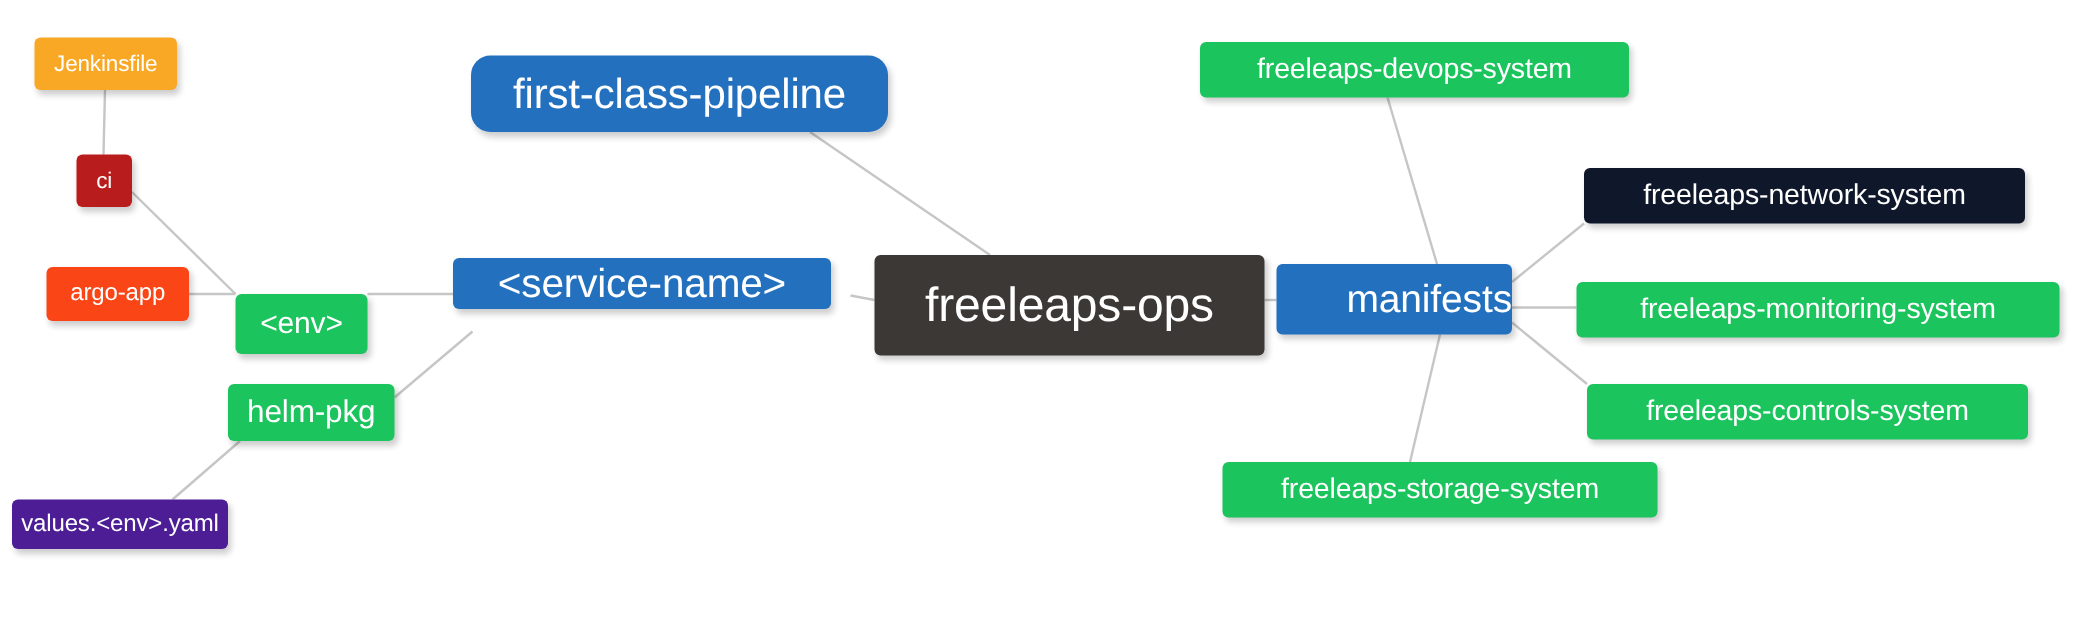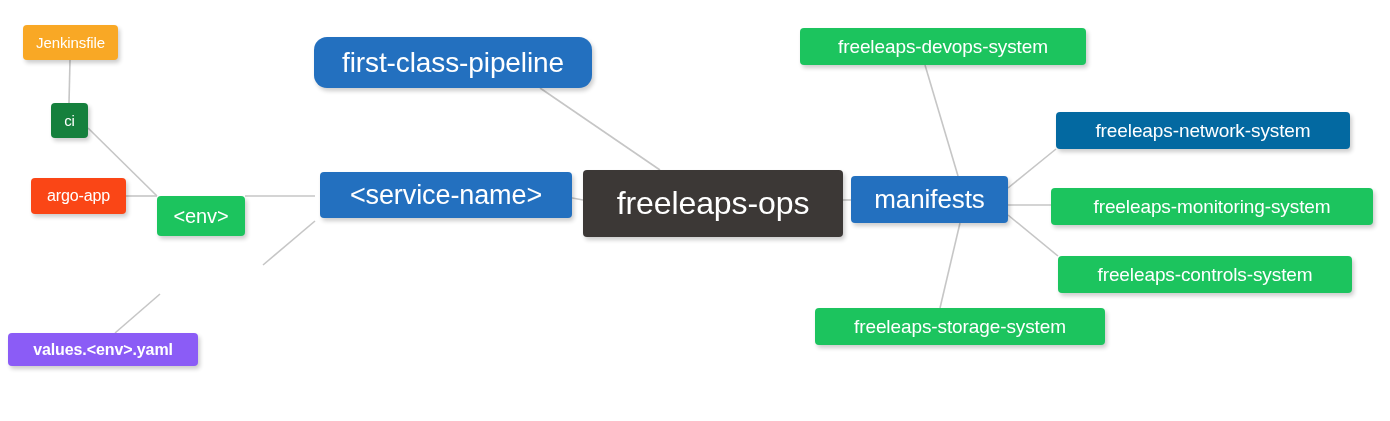--- a/index.html
+++ b/index.html
@@ -61,48 +61,51 @@
       <path d="M 843 200 L 851 200" stroke="#c6c6c6" stroke-width="1.6" fill="none"></path>
       <path d="M 925 65 L 958 176" stroke="#c6c6c6" stroke-width="1.6" fill="none"></path>
       <path d="M 1056 149 L 1008 188" stroke="#c6c6c6" stroke-width="1.6" fill="none"></path>
       <path d="M 1051 205 L 1008 205" stroke="#c6c6c6" stroke-width="1.6" fill="none"></path>
       <path d="M 1058 256 L 1008 215" stroke="#c6c6c6" stroke-width="1.6" fill="none"></path>
       <path d="M 940 308 L 960 223" stroke="#c6c6c6" stroke-width="1.6" fill="none"></path>
     </svg>
 <div class="node" style="left: 23px; top: 25px; width: 95px; height: 35px; background: rgb(249, 168, 37); font-size: 15px; justify-content: center;">
       <span class="node-label">Jenkinsfile</span>
     </div>
-    <div class="node" style="left: 51px; top: 103px; width: 37px; height: 35px; background: #15803d; font-size: 15px;">
+    <div class="node" style="left: 51px; top: 103px; width: 37px; height: 35px; background: #b91c1c; font-size: 15px;">
       <span class="node-label">ci</span>
     </div>
     <div class="node" style="left: 31px; top: 178px; width: 95px; height: 36px; background: rgb(250, 70, 22); font-size: 16px;">
       <span class="node-label">argo-app</span>
     </div>
     <div class="node" style="left: 157px; top: 176px; width: 88px; height: 40px; background: rgb(28, 196, 94); font-size: 20px; margin-top: 20px;">
       <span class="node-label">&lt;env&gt;</span>
     </div>
     <div class="node" style="left: 314px; top: 37px; width: 278px; height: 51px; background: rgb(35, 112, 191); font-size: 28px; border-radius: 13px;">
       <span class="node-label">first-class-pipeline</span>
     </div>
-    <div class="node" style="left: 320px; top: 172px; width: 252px; height: 46px; background: rgb(35, 112, 191); font-size: 27px;">
+    <div class="node" style="left: 302px; top: 172px; width: 252px; height: 34px; background: rgb(35, 112, 191); font-size: 27px;">
       <span class="node-label">&lt;service-name&gt;</span>
     </div>
-    <div class="node" style="left: 8px; top: 333px; width: 190px; height: 33px; background: #8b5cf6; font-size: 16px; font-weight: bold;">
+    <div class="node" style="left: 152px; top: 256px; width: 111px; height: 38px; background: rgb(28, 196, 94); font-size: 21px;">
+      <span class="node-label">helm-pkg</span>
+    </div>
+    <div class="node" style="left: 8px; top: 333px; width: 144px; height: 33px; background: #4c1d95; font-size: 16px;">
       <span class="node-label">values.&lt;env&gt;.yaml</span>
     </div>
     <div class="node" style="left: 583px; top: 170px; width: 260px; height: 67px; background: rgb(60, 56, 54); font-size: 32px;">
       <span class="node-label">freeleaps-ops</span>
     </div>
-    <div class="node" style="left: 851px; top: 176px; width: 157px; height: 47px; background: rgb(35, 112, 191); font-size: 26px;">
+    <div class="node" style="left: 851px; top: 176px; width: 157px; height: 47px; background: rgb(35, 112, 191); font-size: 26px; justify-content: flex-end;">
       <span class="node-label">manifests</span>
     </div>
     <div class="node" style="left: 800px; top: 28px; width: 286px; height: 37px; background: rgb(28, 196, 94); font-size: 19px;">
       <span class="node-label">freeleaps-devops-system</span>
     </div>
-    <div class="node" style="left: 1056px; top: 112px; width: 294px; height: 37px; background: #0369a1; font-size: 19px;">
+    <div class="node" style="left: 1056px; top: 112px; width: 294px; height: 37px; background: #0f172a; font-size: 19px;">
       <span class="node-label">freeleaps-network-system</span>
     </div>
     <div class="node" style="left: 1051px; top: 188px; width: 322px; height: 37px; background: rgb(28, 196, 94); font-size: 19px;">
       <span class="node-label">freeleaps-monitoring-system</span>
     </div>
     <div class="node" style="left: 1058px; top: 256px; width: 294px; height: 37px; background: rgb(28, 196, 94); font-size: 19px;">
       <span class="node-label">freeleaps-controls-system</span>
     </div>
     <div class="node" style="left: 815px; top: 308px; width: 290px; height: 37px; background: rgb(28, 196, 94); font-size: 19px;">
       <span class="node-label">freeleaps-storage-system</span>

